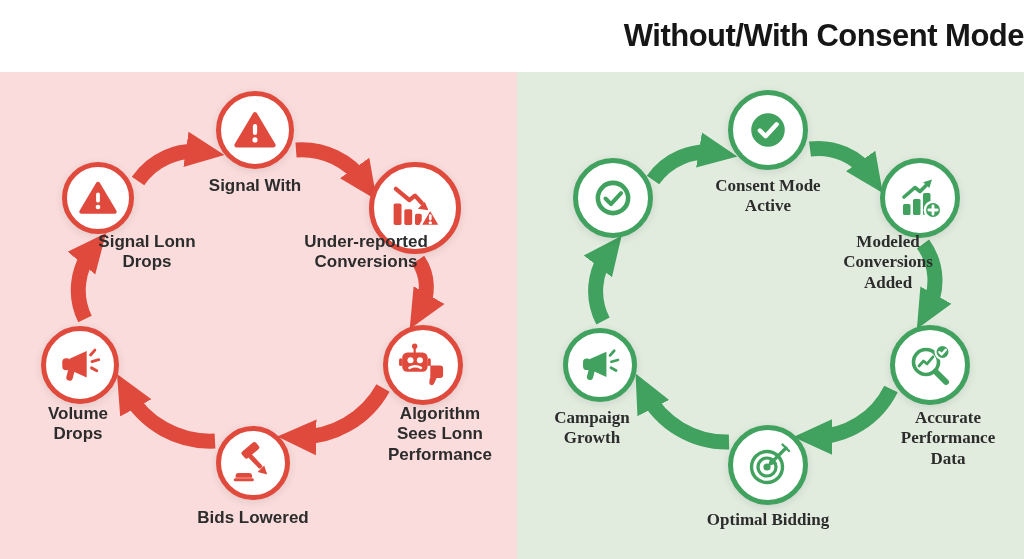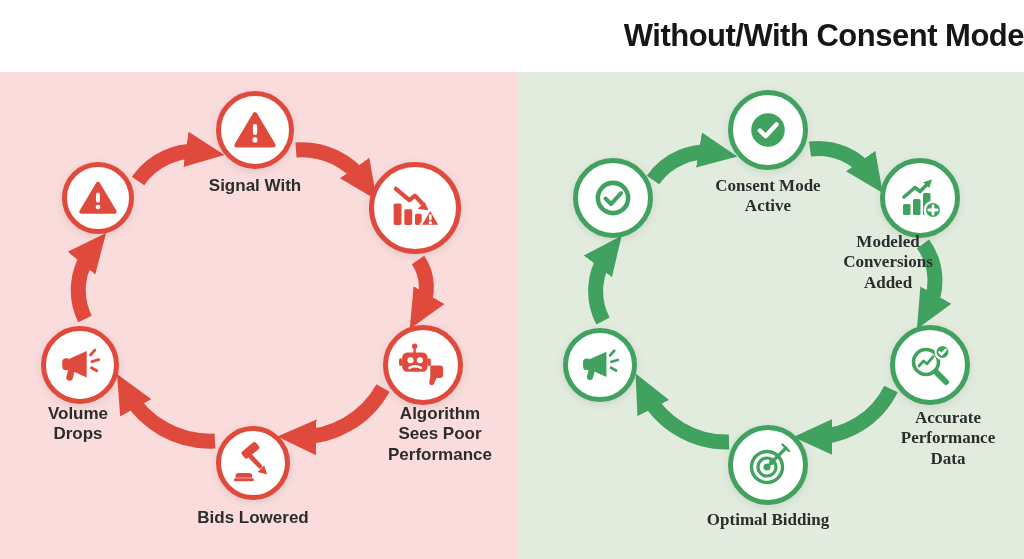--- a/index.html
+++ b/index.html
@@ -66,35 +66,36 @@
         <rect x="5" y="20" width="7" height="19" rx="1.5" fill="currentColor"></rect>
         <rect x="14.5" y="25" width="7" height="14" rx="1.5" fill="currentColor"></rect>
         <rect x="24" y="29" width="6" height="10" rx="1.5" fill="currentColor"></rect>
         <path d="M7 7 L19 17 L24 13 L30 19.5" stroke="currentColor" stroke-width="3.8" fill="none" stroke-linecap="round" stroke-linejoin="round"></path>
         <path d="M36 26 L26.5 24.7 L32.7 18.6 Z" fill="currentColor"></path>
         <path d="M37.5 24.5 L46.5 40 H28.5 Z" fill="currentColor" stroke="#fff" stroke-width="2.2" stroke-linejoin="round"></path>
         <rect x="36.4" y="29.5" width="2.4" height="5.5" rx="1.2" fill="#fff"></rect>
         <circle cx="37.6" cy="37.2" r="1.5" fill="#fff"></circle>
       </svg>
     </div>
+    <div class="label" style="left:366px;top:160px;width:160px">Under-reported Conversions</div>
 
     <div class="node" style="left:383px;top:253px;width:80px;height:80px">
       <svg viewBox="0 0 48 48" width="50" height="50">
         <circle cx="16" cy="6" r="2.6" fill="currentColor"></circle>
         <rect x="14.9" y="7" width="2.2" height="5.5" fill="currentColor"></rect>
         <rect x="4" y="12" width="24.5" height="18.5" rx="5" fill="currentColor"></rect>
         <rect x="1" y="17.5" width="3.2" height="7.5" rx="1.6" fill="currentColor"></rect>
         <rect x="28.3" y="17.5" width="3.2" height="7.5" rx="1.6" fill="currentColor"></rect>
         <circle cx="12" cy="19.5" r="2.9" fill="#fff"></circle>
         <circle cx="21" cy="19.5" r="2.9" fill="#fff"></circle>
         <path d="M11 26.8 Q16.5 23.6 22 26.8" stroke="#fff" stroke-width="2.4" fill="none" stroke-linecap="round"></path>
         <path d="M31 24.5 h9.5 a2.8 2.8 0 0 1 2.8 2.8 v6.4 a2.8 2.8 0 0 1 -2.8 2.8 h-3.4 l-2.6 5.6 a2.4 2.4 0 0 1 -4.5 -1.3 l0.6 -4.3 h0.4 z" fill="currentColor"></path>
       </svg>
     </div>
-    <div class="label" style="left:440px;top:332px;width:110px">Algorithm Sees Poor Performance</div>
+    <div class="label" style="left:440px;top:332px;width:110px">Algorithm Sees Lonn Performance</div>
 
     <div class="node" style="left:216px;top:354px;width:74px;height:74px">
       <svg viewBox="0 0 48 48" width="44" height="44">
         <rect x="11" y="5.5" width="20" height="9.5" rx="2.5" transform="rotate(-40 21 10)" fill="currentColor"></rect>
         <path d="M21 16.5 L31.5 27.5" stroke="currentColor" stroke-width="5" stroke-linecap="round"></path>
         <path d="M39.5 36.5 L29 33.8 L36.2 26.6 Z" fill="currentColor"></path>
         <path d="M5 38.5 a3.5 3.5 0 0 1 3.5 -3.5 h11 a3.5 3.5 0 0 1 3.5 3.5 v1.5 h-18 z" fill="currentColor"></path>
         <rect x="3" y="40.5" width="22" height="3.4" rx="1.7" fill="currentColor"></rect>
       </svg>
     </div>
@@ -110,20 +111,21 @@
     </div>
     <div class="label" style="left:78px;top:332px;width:80px">Volume Drops</div>
 
     <div class="node" style="left:62px;top:90px;width:72px;height:72px">
       <svg viewBox="0 0 48 48" width="40" height="40">
         <path d="M24 7 L44 40.5 H4 Z" fill="currentColor" stroke="currentColor" stroke-width="5" stroke-linejoin="round"></path>
         <rect x="21.7" y="17.5" width="4.6" height="12" rx="2.3" fill="#fff"></rect>
         <circle cx="24" cy="34.8" r="2.8" fill="#fff"></circle>
       </svg>
     </div>
+    <div class="label" style="left:147px;top:160px;width:120px">Signal Lonn Drops</div>
   </div>
 
   <div class="panel right">
     <svg class="arrows" width="507" height="487" viewBox="0 0 507 487">
       <defs>
         <marker id="headR" viewBox="0 0 10 10" refX="4.5" refY="5" markerWidth="2.7" markerHeight="2.7" orient="auto">
           <path d="M0 0.6 L9.6 5 L0 9.4 Z" fill="#41a15e"></path>
         </marker>
       </defs>
       <path class="arrow" d="M293 77 A64 64 0 0 1 354 104" stroke="#41a15e" marker-end="url(#headR)"></path>
@@ -179,20 +181,21 @@
     <div class="label nowrap" style="left:251px;top:438px">Optimal Bidding</div>
 
     <div class="node" style="left:46px;top:256px;width:74px;height:74px">
       <svg viewBox="0 0 48 48" width="44" height="44">
         <path d="M13 17.5 L31 9.5 V37 L13 29 Z" fill="currentColor"></path>
         <rect x="5.5" y="17" width="8.5" height="12.5" rx="4" fill="currentColor"></rect>
         <rect x="10.5" y="27" width="6.8" height="13.5" rx="3.2" transform="rotate(14 14 34)" fill="currentColor"></rect>
         <path d="M35 13.5 L39.5 8.5 M36.5 20.5 L43.5 18.5 M36 27 L41.5 30" stroke="currentColor" stroke-width="3" stroke-linecap="round" fill="none"></path>
       </svg>
     </div>
+    <div class="label" style="left:75px;top:336px;width:110px">Campaign Growth</div>
 
     <div class="node" style="left:56px;top:86px;width:80px;height:80px">
       <svg viewBox="0 0 48 48" width="44" height="44">
         <circle cx="24" cy="24" r="16.5" fill="none" stroke="currentColor" stroke-width="5"></circle>
         <path d="M15.8 24.6 L21.8 30.6 L32.8 18.6" stroke="currentColor" stroke-width="4.4" fill="none" stroke-linecap="round" stroke-linejoin="round"></path>
       </svg>
     </div>
   </div>
 
 </div>

